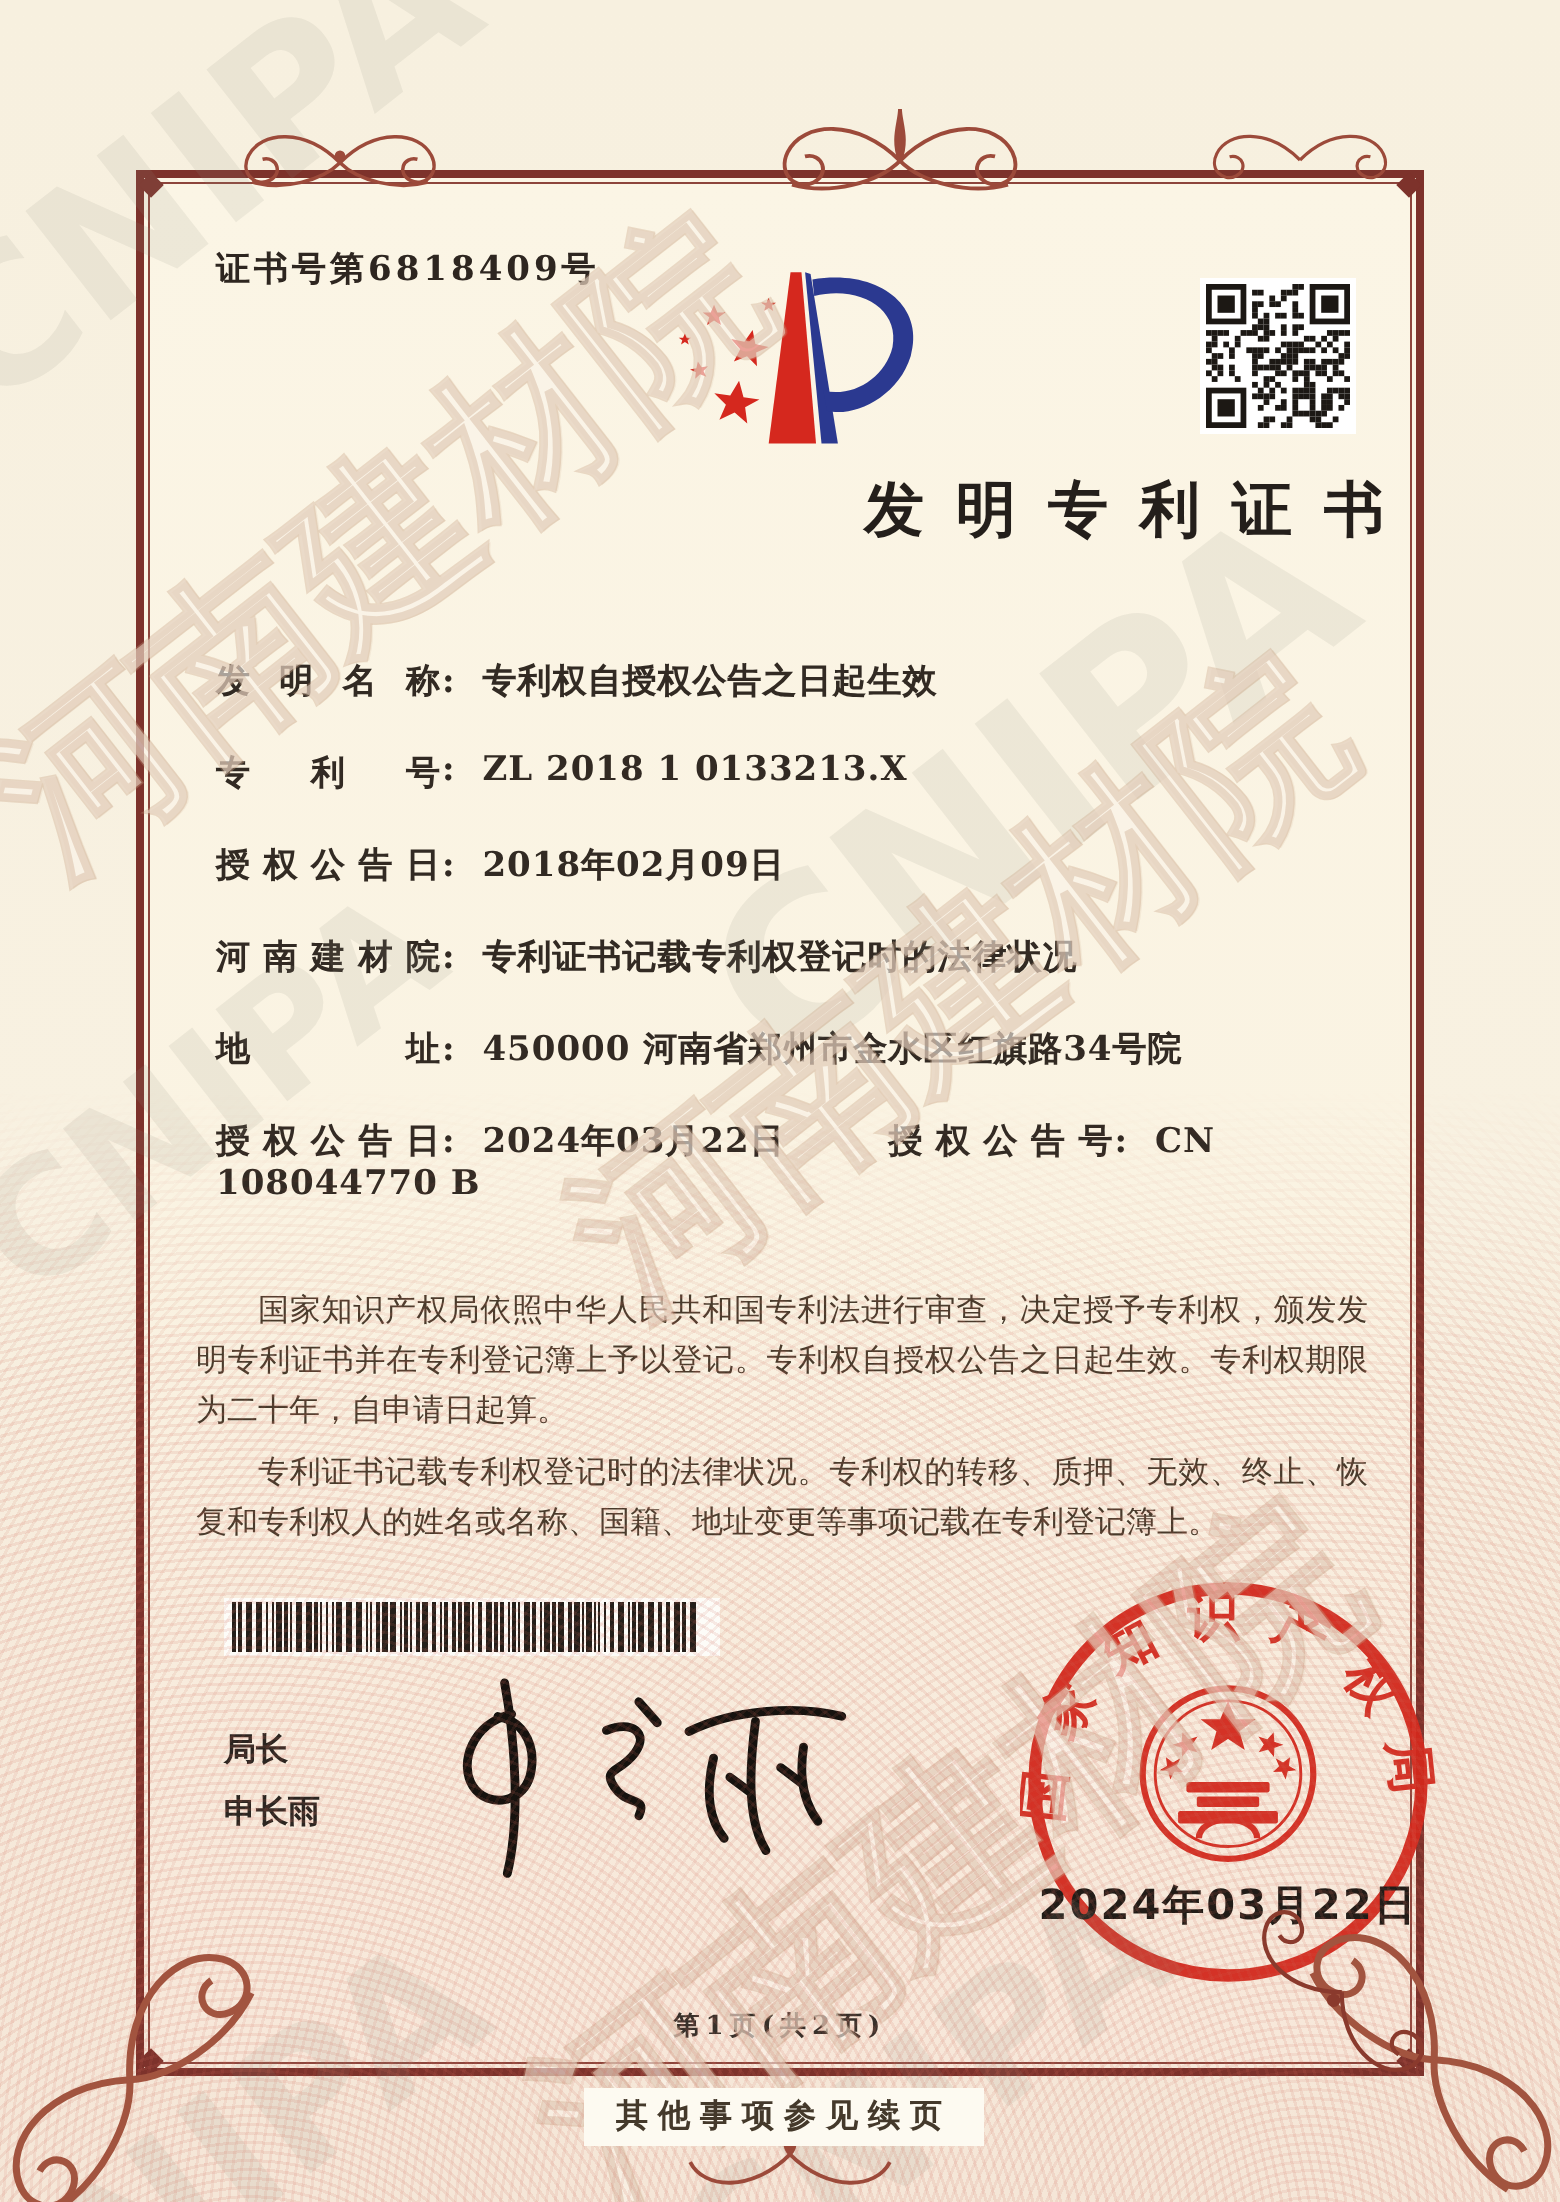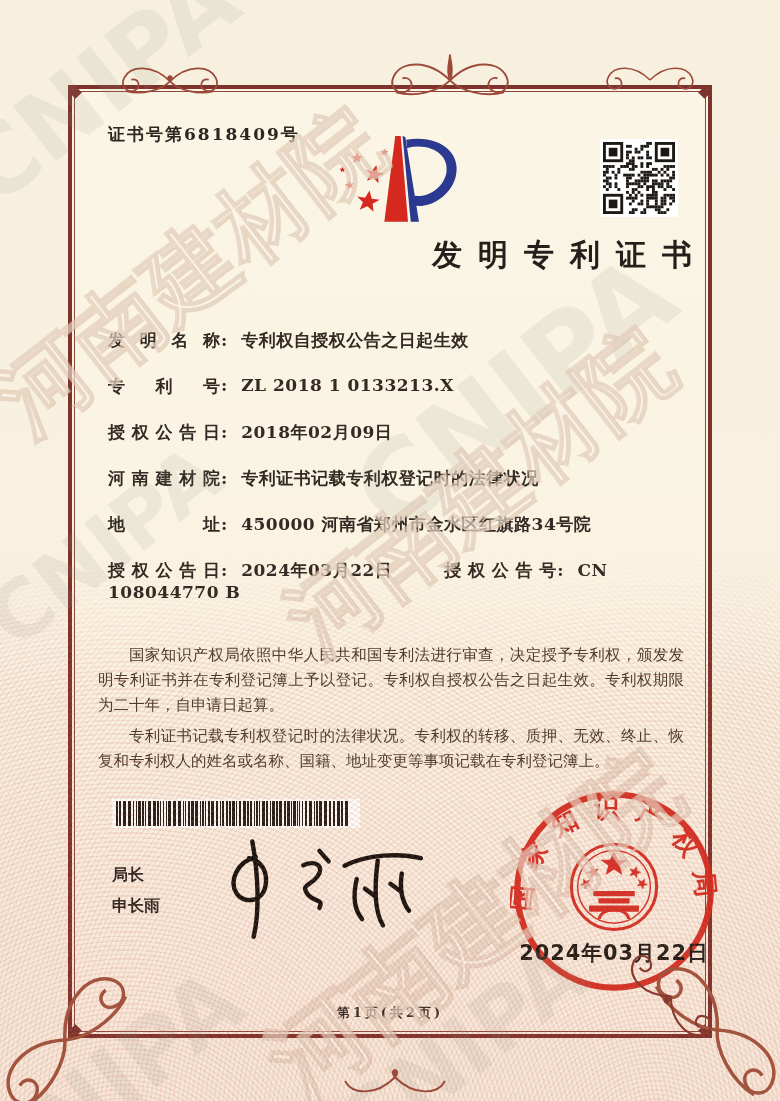--- a/index.html
+++ b/index.html
@@ -514,13 +514,14 @@
     </g>
   </svg>
   <svg class="flourish" style="left:290px;top:1058px;width:210px;height:48px;z-index:4;" viewBox="0 0 120 50">
     <g stroke="#9c4a3a" fill="none" stroke-width="2">
       <path d="M60,20 C40,40 15,38 8,24"></path>
       <path d="M60,20 C80,40 105,38 112,24"></path>
       <path d="M60,20 C52,10 68,10 60,20" fill="#9c4a3a"></path>
     </g>
   </svg>
 
+  <div class="continuation">其他事项参见续页</div>
 </div>
 
 </body></html>

